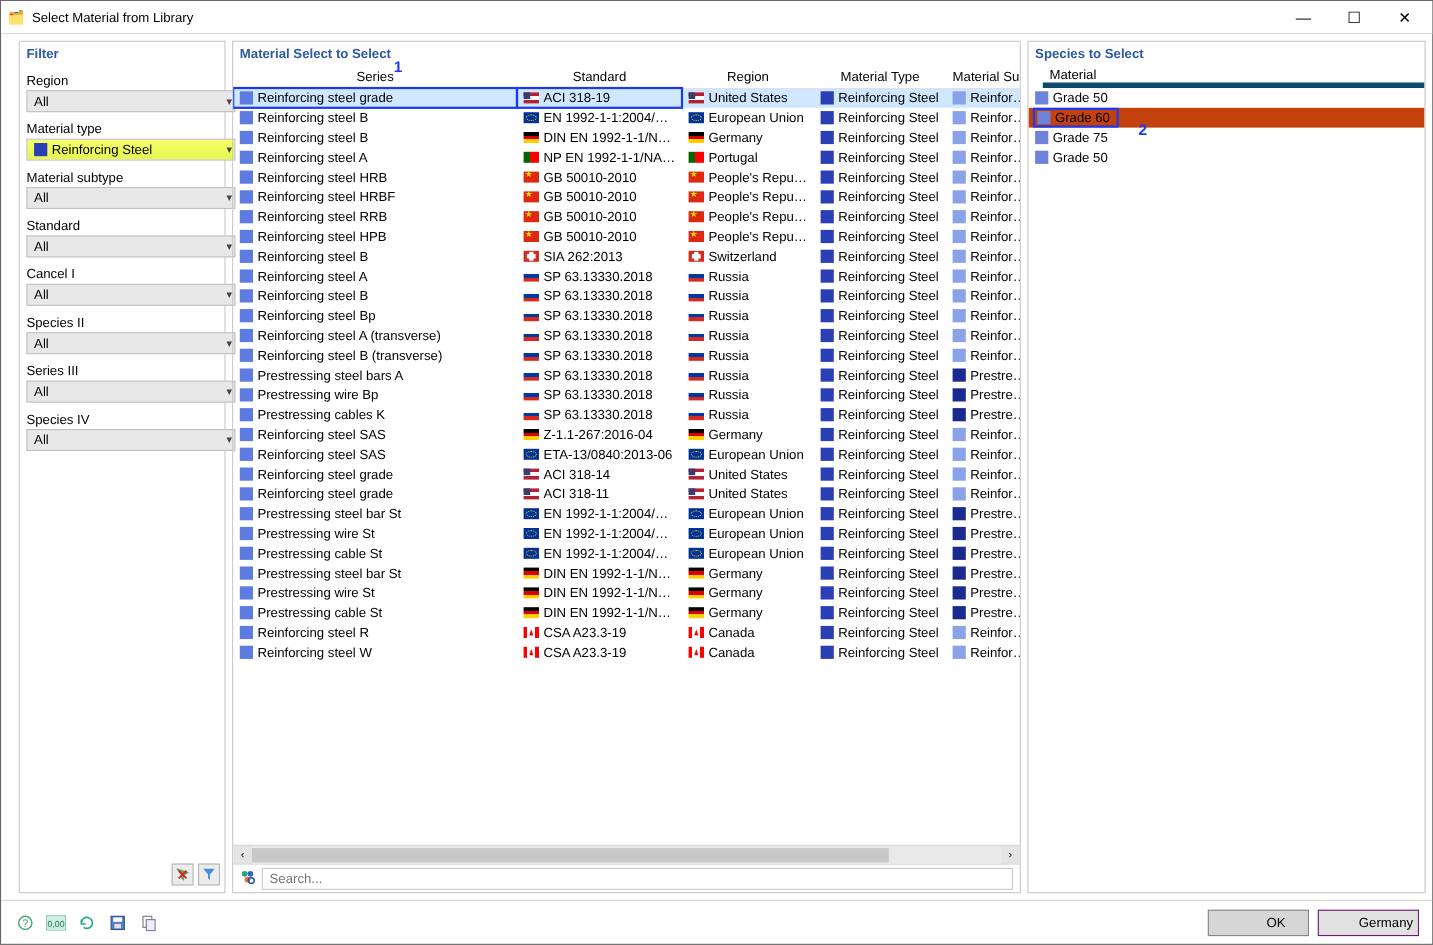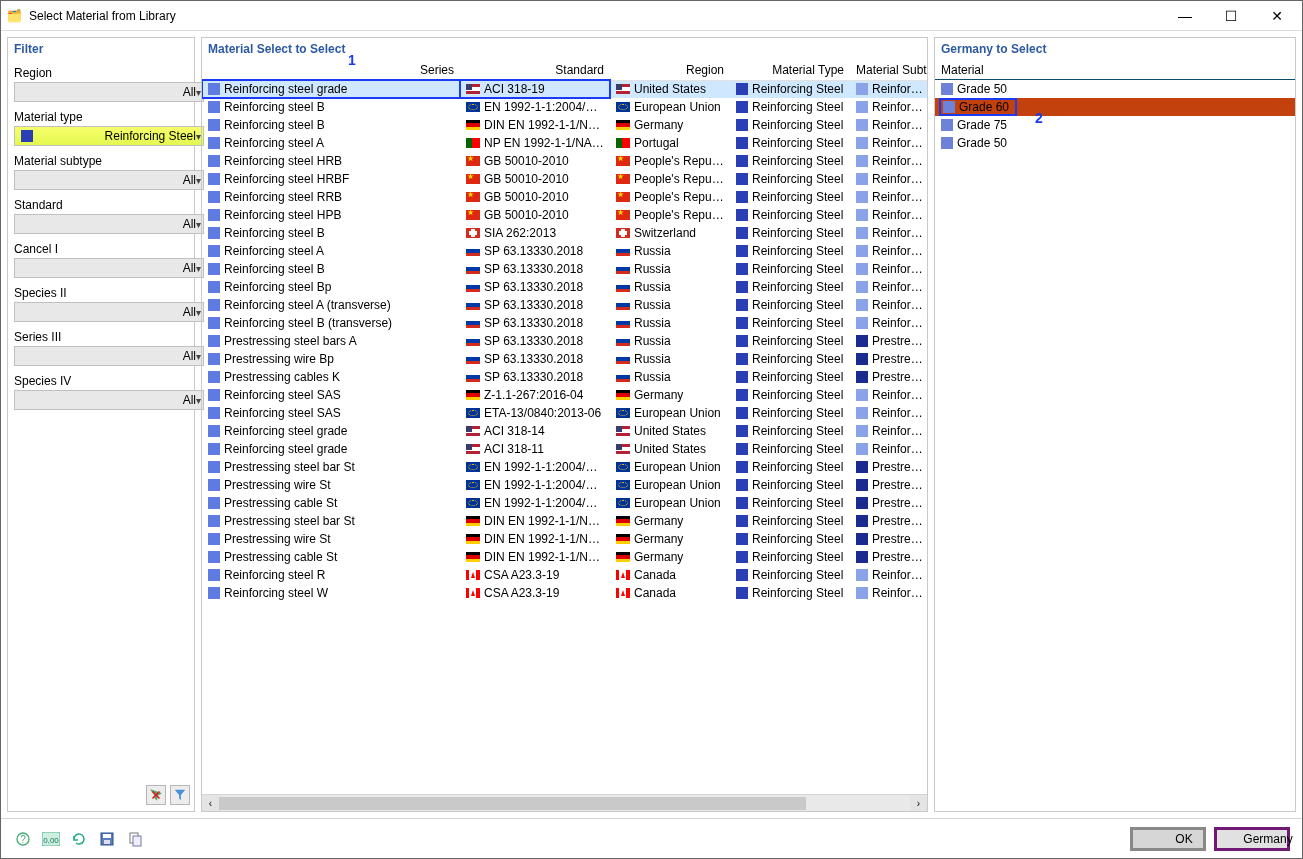--- a/index.html
+++ b/index.html
@@ -57,40 +57,40 @@
   font-size: 12px;
 }
 
 
 .filter-panel {
   width: 188px;
   border: 1px solid #c9c9c9;
   display: flex;
   flex-direction: column;
   padding-bottom: 4px;
+  margin-left: 10px;
 }
 .filter-body {
   flex: 1;
   padding: 2px 6px;
 }
 .field-label {
   margin-top: 8px;
   margin-bottom: 2px;
   font-size: 12px;
 }
 .filter-body .field-label:first-child { margin-top: 4px; }
 .combo {
   display: flex;
   align-items: center;
   height: 20px;
   background: #e8e8e8;
   border: 1px solid #c0c0c0;
   padding: 0 2px 0 6px;
   width: 190px;
-  text-align: right;
 }
 .combo .swatch {
   width: 12px; height: 12px; margin-right: 4px;
   display: none;
 }
 .combo.has-swatch .swatch { display: inline-block; background:#2b3fb5; }
 .combo .combo-text { flex: 1; font-size: 12px; }
 .combo .chev {
   font-size: 10px;
   color: #444;
@@ -125,21 +125,21 @@
   flex: 1;
   overflow: hidden;
   position: relative;
 }
 .table {
   width: 100%;
   border-collapse: collapse;
   table-layout: fixed;
 }
 .table th {
-  text-align: right;
+  text-align: center;
   font-weight: 400;
   height: 20px;
   padding: 0 6px;
   border-bottom: 1px solid #e1e1e1;
   font-size: 12px;
   white-space: nowrap;
   overflow: hidden;
 }
 .table td {
   height: 18px;
@@ -228,22 +228,22 @@
 .right-panel {
   width: 362px;
   border: 1px solid #c9c9c9;
   display: flex;
   flex-direction: column;
   position: relative;
 }
 .mat-list { flex:1; overflow:auto;}
 .mat-header {
   height:20px; padding:0 6px;
-  border-bottom:1px solid #0c4a6e;
-  display:flex; align-items:center;
+  border-bottom:5px solid #0c4a6e;
+  display:flex; align-items:center;margin-left:13px;
 }
 .mat-item {
   height:18px; padding:0 6px;
   display:flex; align-items:center;
 }
 .mat-item.selected { background:#c2410c;}
 .mat-item .swatch { width:12px;height:12px;margin-right:4px;}
 .mat-item .box-annot {
   border:2px solid #1b3af4;
   padding:0 6px 0 2px;
@@ -262,22 +262,22 @@
   gap:8px;
 }
 .footer .left-icons { display:flex; gap:8px;}
 .footer .left-icons .ficon {
   width:20px; height:20px;
   display:inline-flex; align-items:center; justify-content:center;
   font-size:12px;
 }
 .footer .spacer{flex:1;}
 .footer .btn {
-  width:76px; height:24px;
-  border:3px solid #701a75;
+  width:92px; height:24px;
+  border:1px solid #701a75;
   background:#e1e1e1;
   display:inline-flex; align-items:center; justify-content:center;padding-left:32px;
 }
 .footer .btn.primary { background:#d6d6d6; border-color:#888;}
 </style>
 </head>
 <body>
 
 <div class="window">
 
@@ -583,24 +583,35 @@
             </tbody>
         </table>
       </div>
       <div class="hscroll">
         <div class="sbtn">‹</div>
         <div class="track">
             <div class="thumb"></div>
           </div>
         <div class="sbtn">›</div>
       </div>
+      <div class="search-bar">
+        <span>
+          <svg width="14" height="14" viewBox="0 0 16 16">
+              <circle cx="5" cy="5" r="3" fill="#2a7"></circle>
+              <circle cx="11" cy="5" r="3" fill="#36c"></circle>
+              <circle cx="8" cy="11" r="3" fill="#e63"></circle>
+              <circle cx="12" cy="12" r="3" fill="none" stroke="#15a" stroke-width="1.5"></circle>
+            </svg>
+        </span>
+        <input type="text" placeholder="Search..." style="">
+      </div>
     </div>
 
     <div class="right-panel">
-      <div class="panel-header">Germany to Select</div>
+      <div class="panel-header">Species to Select</div>
       <div class="mat-list">
         <div class="mat-header">Material</div>
         <div id="mat-items">
             <div class="mat-item">
               <span class="swatch" style="background:#6f82d9"></span>
               <span>Grade 50</span>
             </div>
             <div class="mat-item selected">
               <span class="box-annot">
                 <span class="swatch" style="background:#6f82d9"></span>

